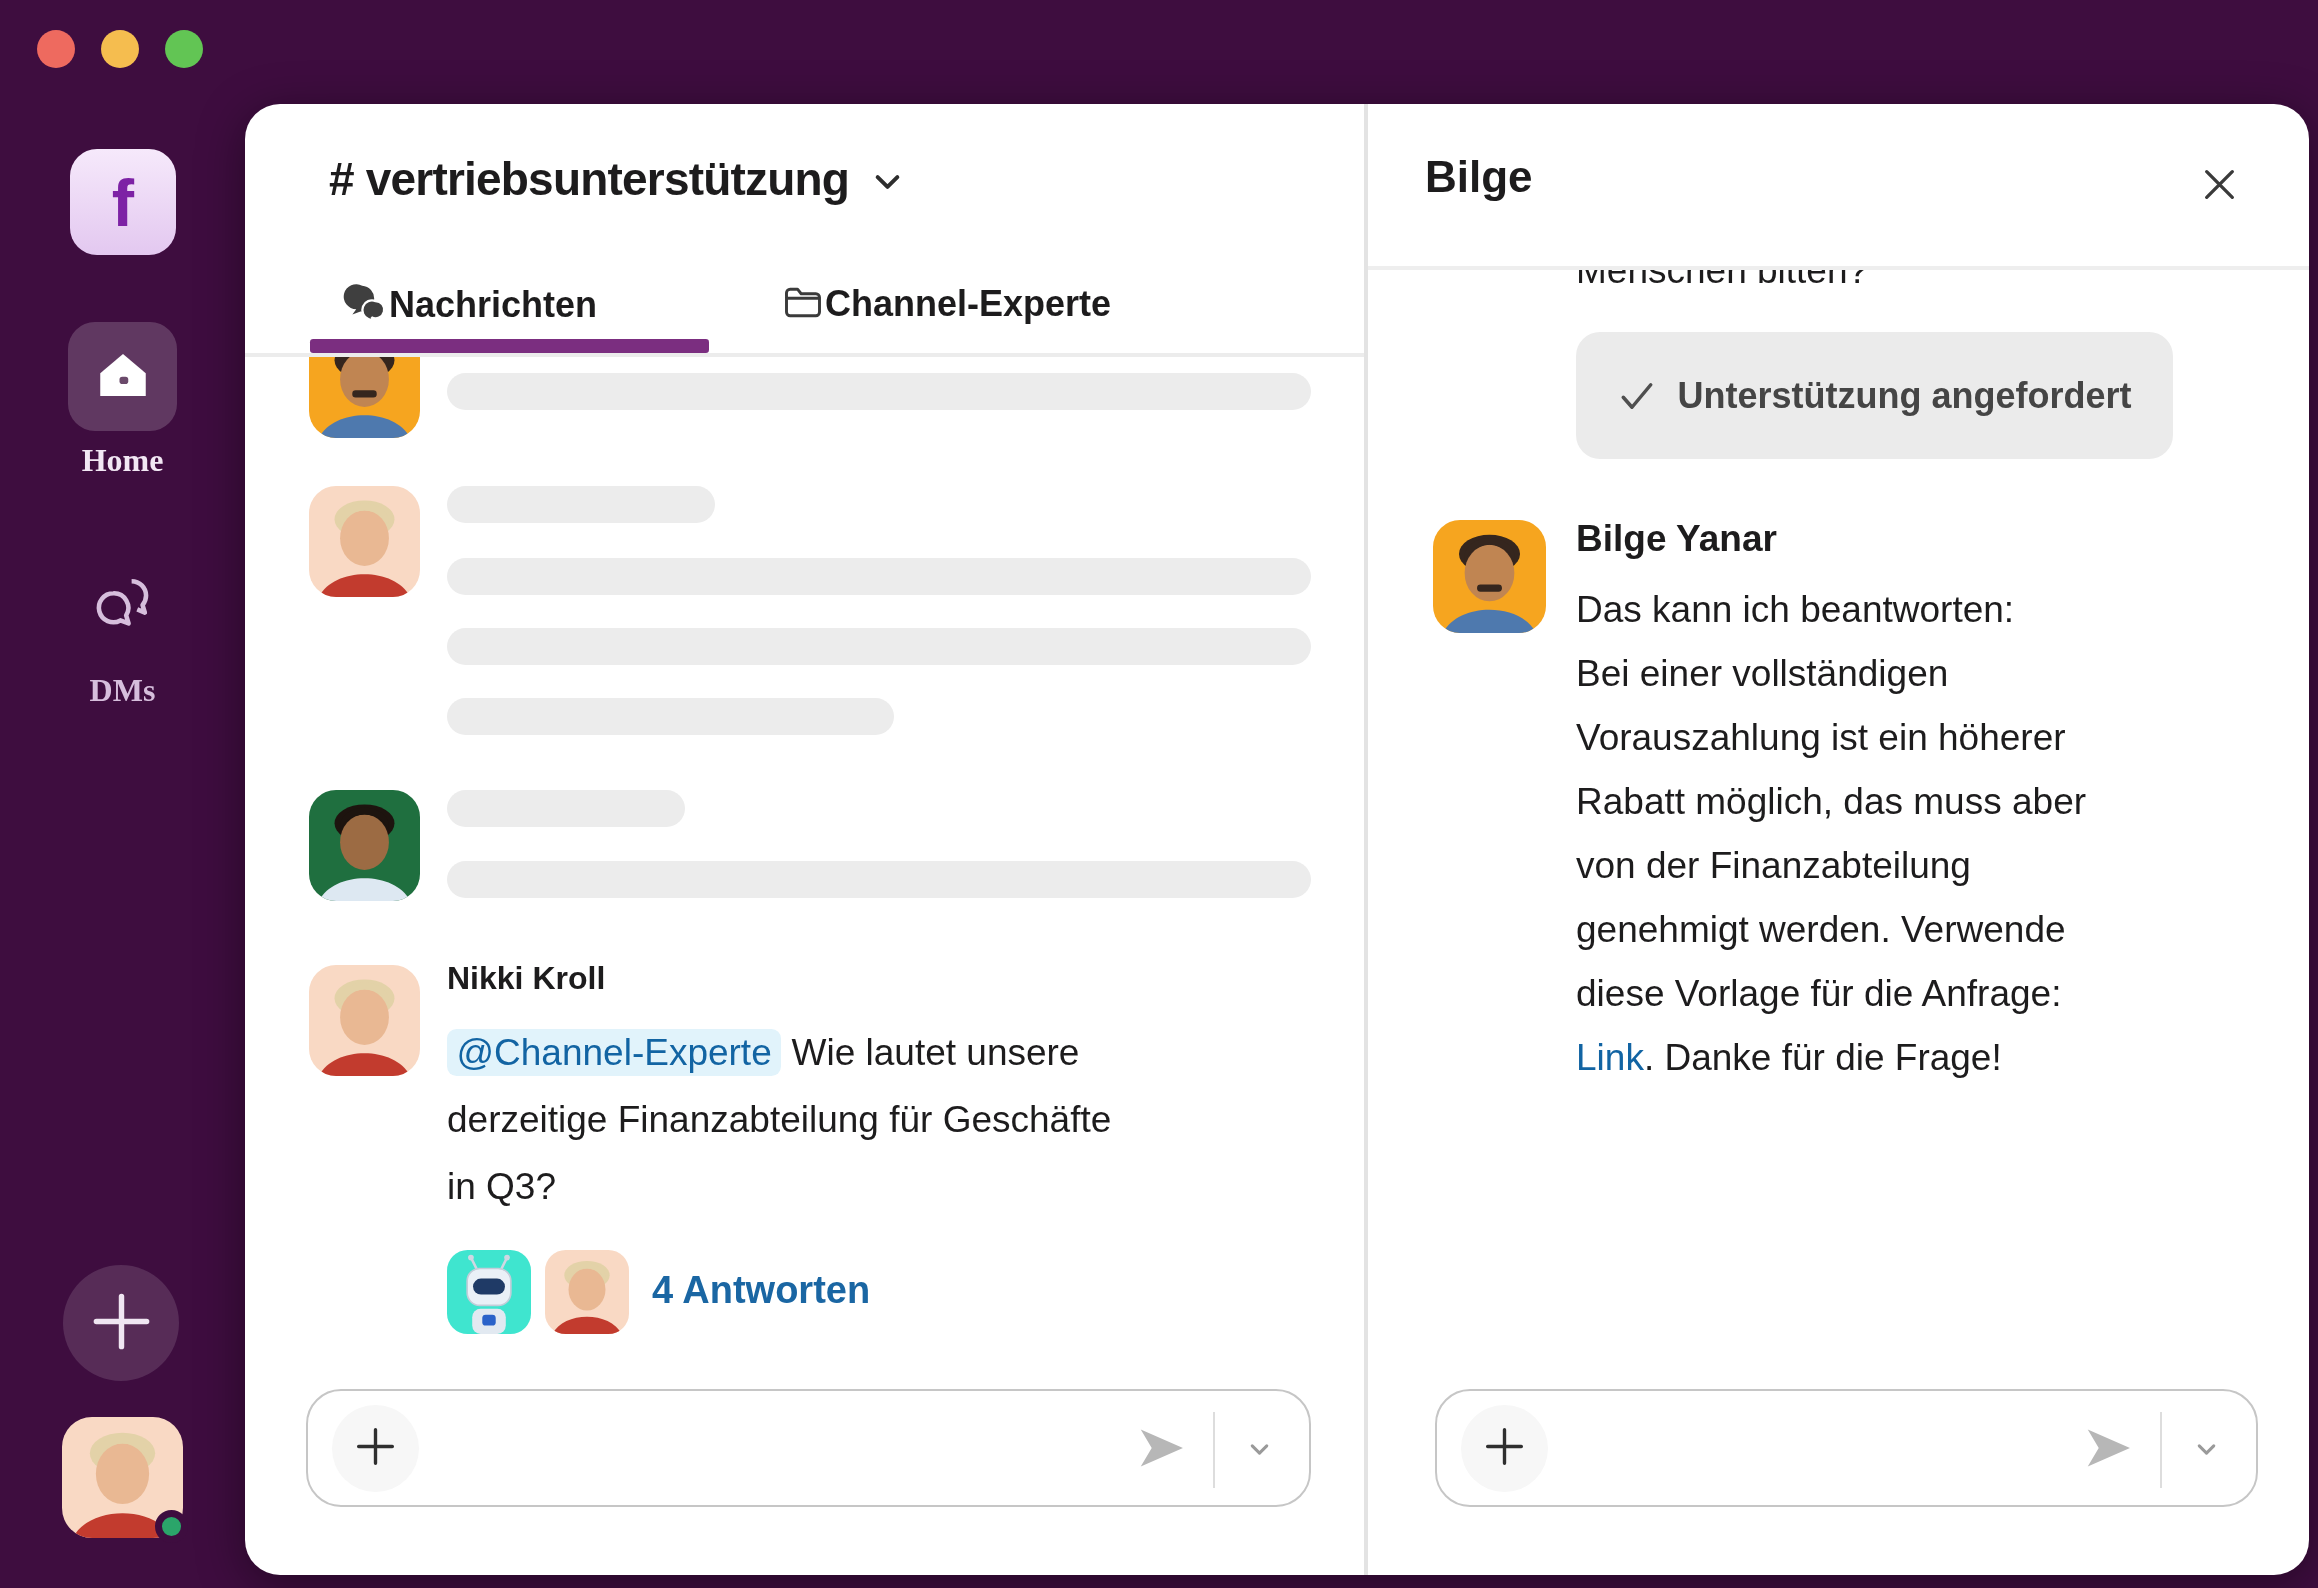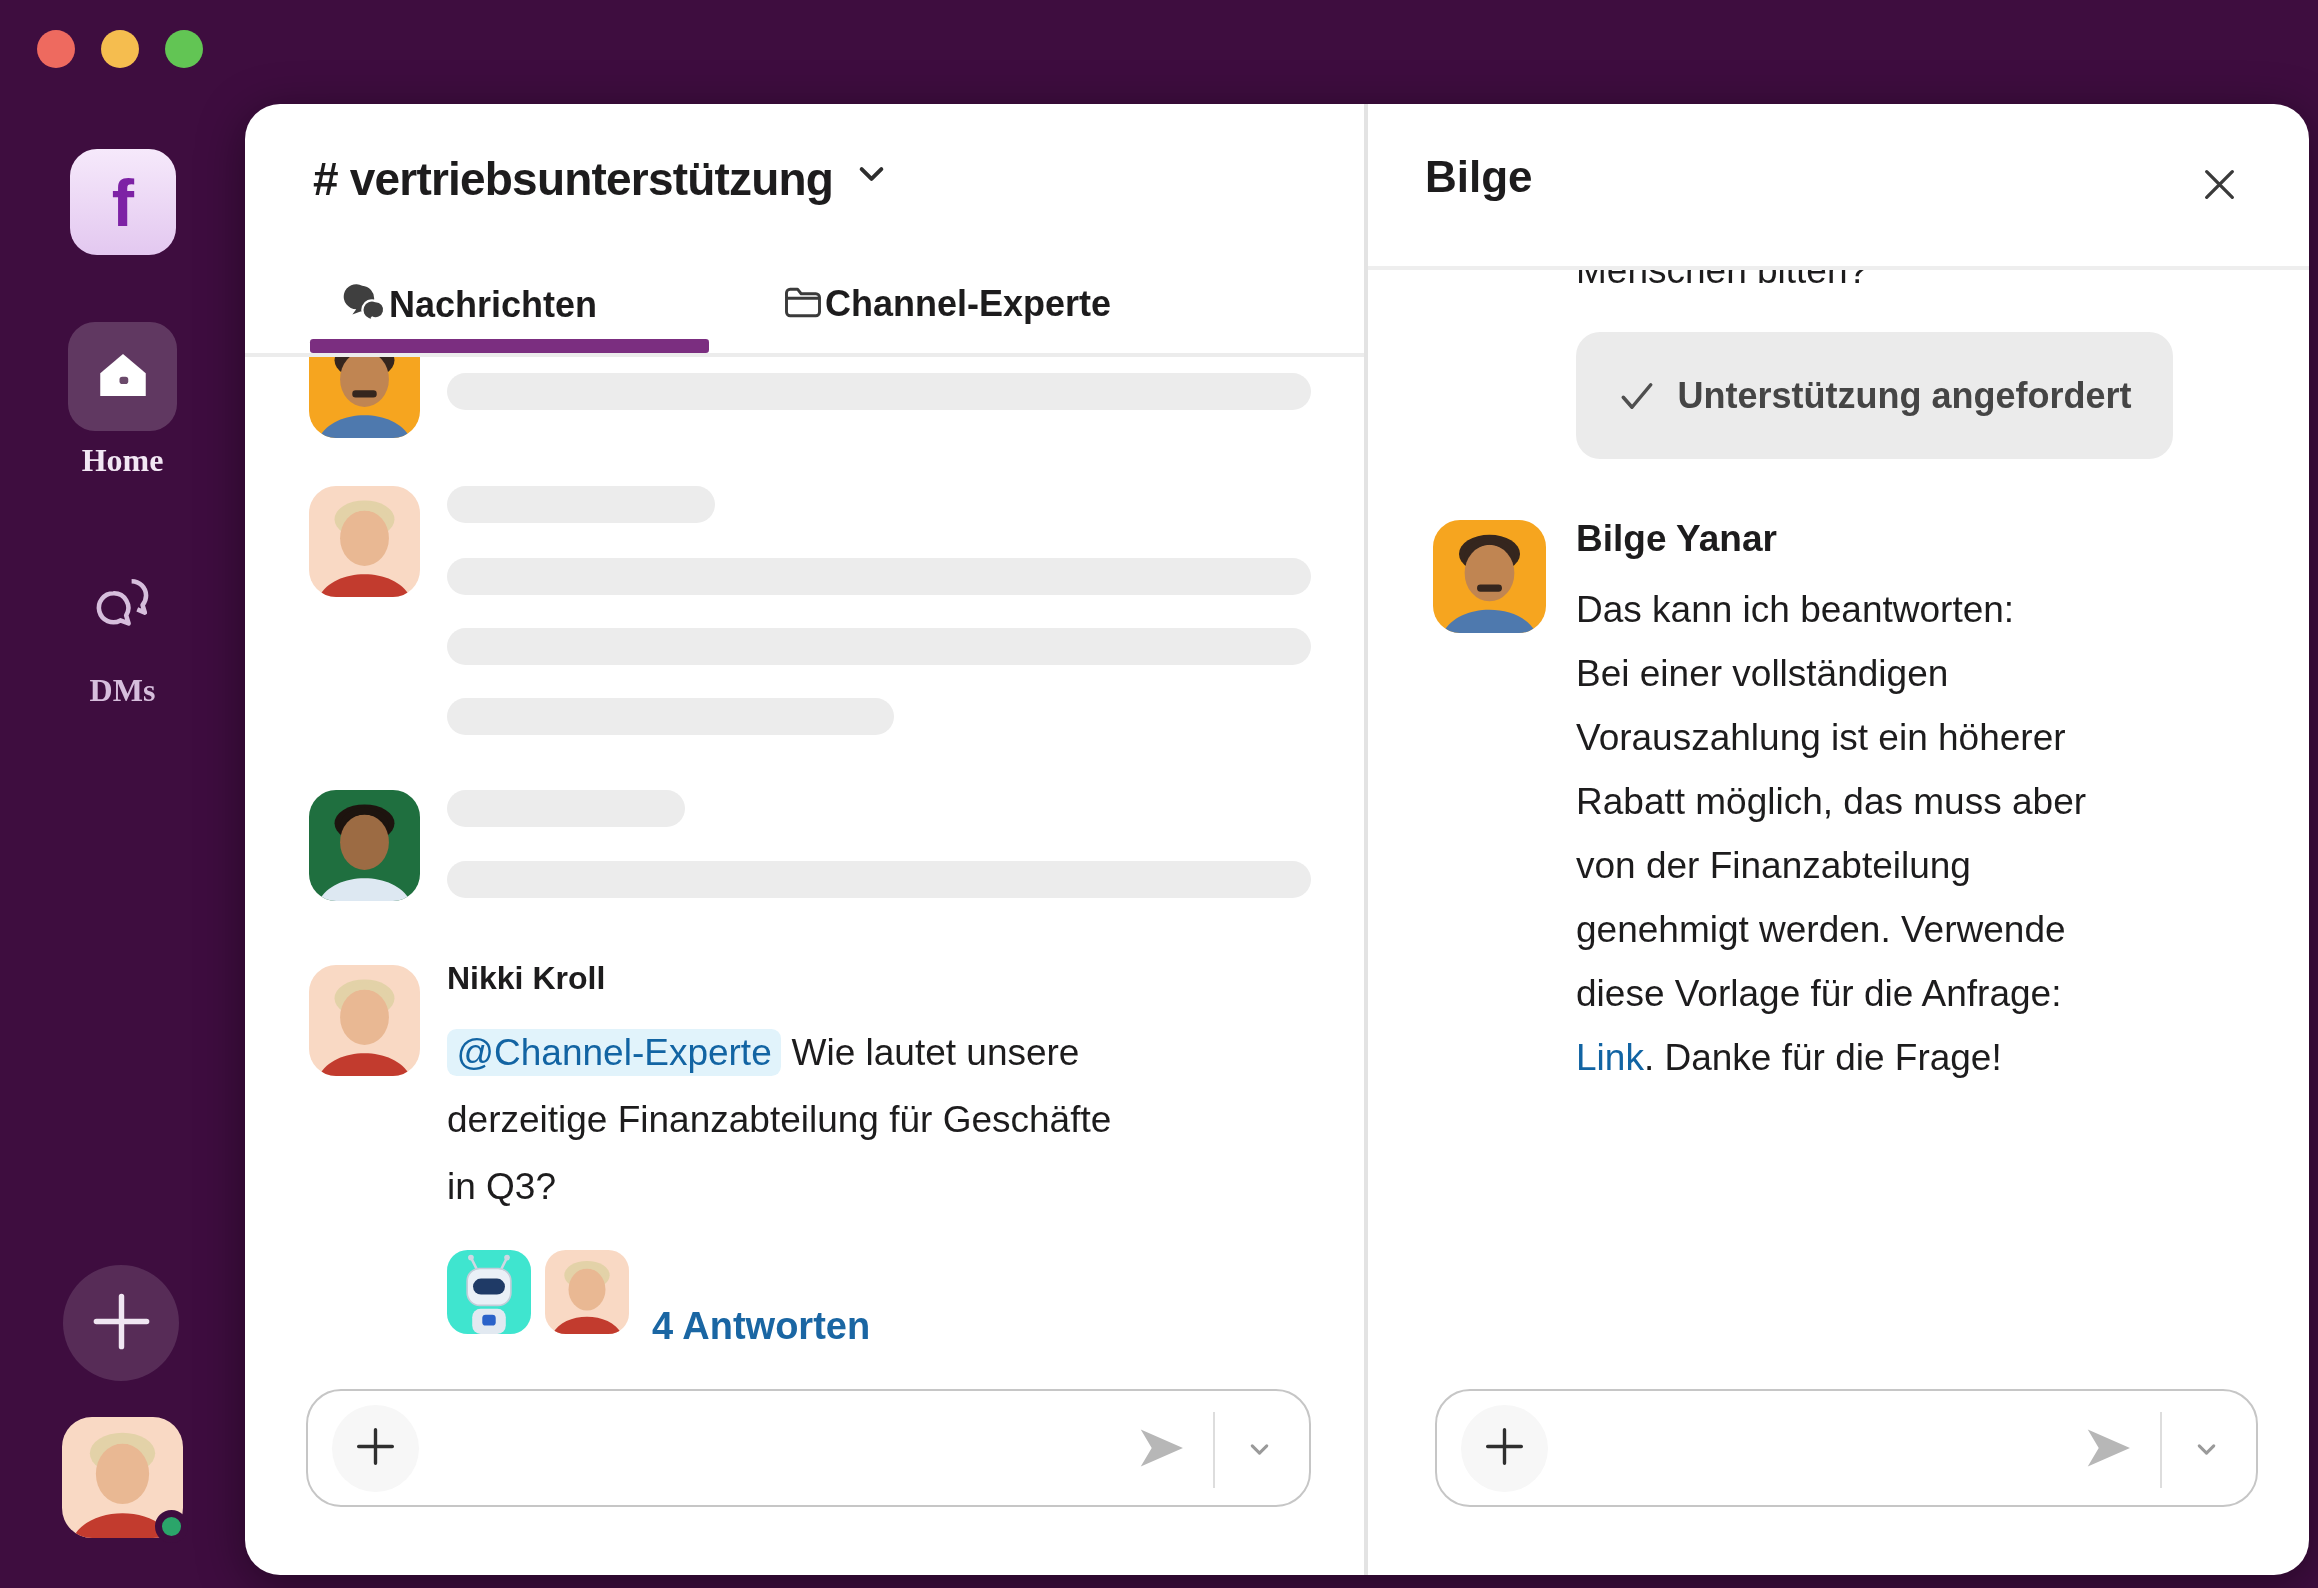--- a/index.html
+++ b/index.html
@@ -28,21 +28,21 @@
             background:#2BA56A;border:7.1px solid #3E0D3F;}
 
   
   .window{position:absolute;left:245px;top:104px;width:2064px;height:1471px;background:#fff;border-radius:35px;
           display:flex;overflow:hidden;box-shadow:0 9.5px 48px rgba(0,0,0,.4);}
   .main{position:relative;width:1119px;height:100%;}
   .vdivider{width:4px;background:#E3E3E3;height:100%;}
   .thread{position:relative;flex:1;height:100%;}
 
   
-  .chan-title{position:absolute;left:68px;top:48px;display:flex;align-items:flex-start;gap:20.6px;cursor:pointer;}
+  .chan-title{position:absolute;left:84px;top:48px;display:flex;align-items:center;gap:20.6px;cursor:pointer;}
   .chan-title h1{margin:0;font-size:46px;font-weight:700;letter-spacing:-0.8px;}
   .tab{position:absolute;top:176px;display:flex;align-items:center;cursor:pointer;}
   .tab-label{font-size:36px;font-weight:700;}
   .tab-underline{position:absolute;left:65px;top:235px;width:399px;height:13.5px;border-radius:3.2px;}
   .tabs-divider{position:absolute;left:0;right:0;top:249px;height:4px;background:#ECECEC;}
 
   
   .mlist{position:absolute;left:0;right:0;top:253px;height:1032px;overflow:hidden;}
   .avatar{border-radius:27px;overflow:hidden;position:absolute;}
   .avatar svg{display:block;width:100%;height:100%;}
@@ -242,21 +242,21 @@
           <div class="avatar" style="left:300px;top:893px;width:84px;height:84px;border-radius:20.6px;">
               <svg viewBox="0 0 100 100">
                 <rect width="100" height="100" fill="#F9D9C4"></rect>
     <ellipse cx="50" cy="30" rx="27" ry="17" fill="#E3D2A8"></ellipse>
     <ellipse cx="50" cy="47" rx="22" ry="25" fill="#E9B893"></ellipse>
     <path d="M28 40 a22 18 0 0 1 44 0 l0 -8 a22 16 0 0 0 -44 0 z" fill="#E3D2A8"></path>
 
     <path d="M8 102 C20 72 80 72 92 102 Z" fill="#C23B2E"></path>
               </svg>
             </div>
-          <div class="replies-label" style="left:407px;top:912px;margin-top:36px;">4 Antworten</div>
+          <div class="replies-label" style="left:407px;top:912px;">4 Antworten</div>
         </div>
       </div>
 
       <div class="composer" style="left:61px;top:1285px;width:1005px;">
         <div class="plus-circle">
           <span>
             <svg width="49" height="49" viewBox="0 0 32 32">
                 <path d="M16 5 V27 M5 16 H27" stroke="#2F2F2F" stroke-width="2.2" stroke-linecap="round"></path>
               </svg>
           </span>

